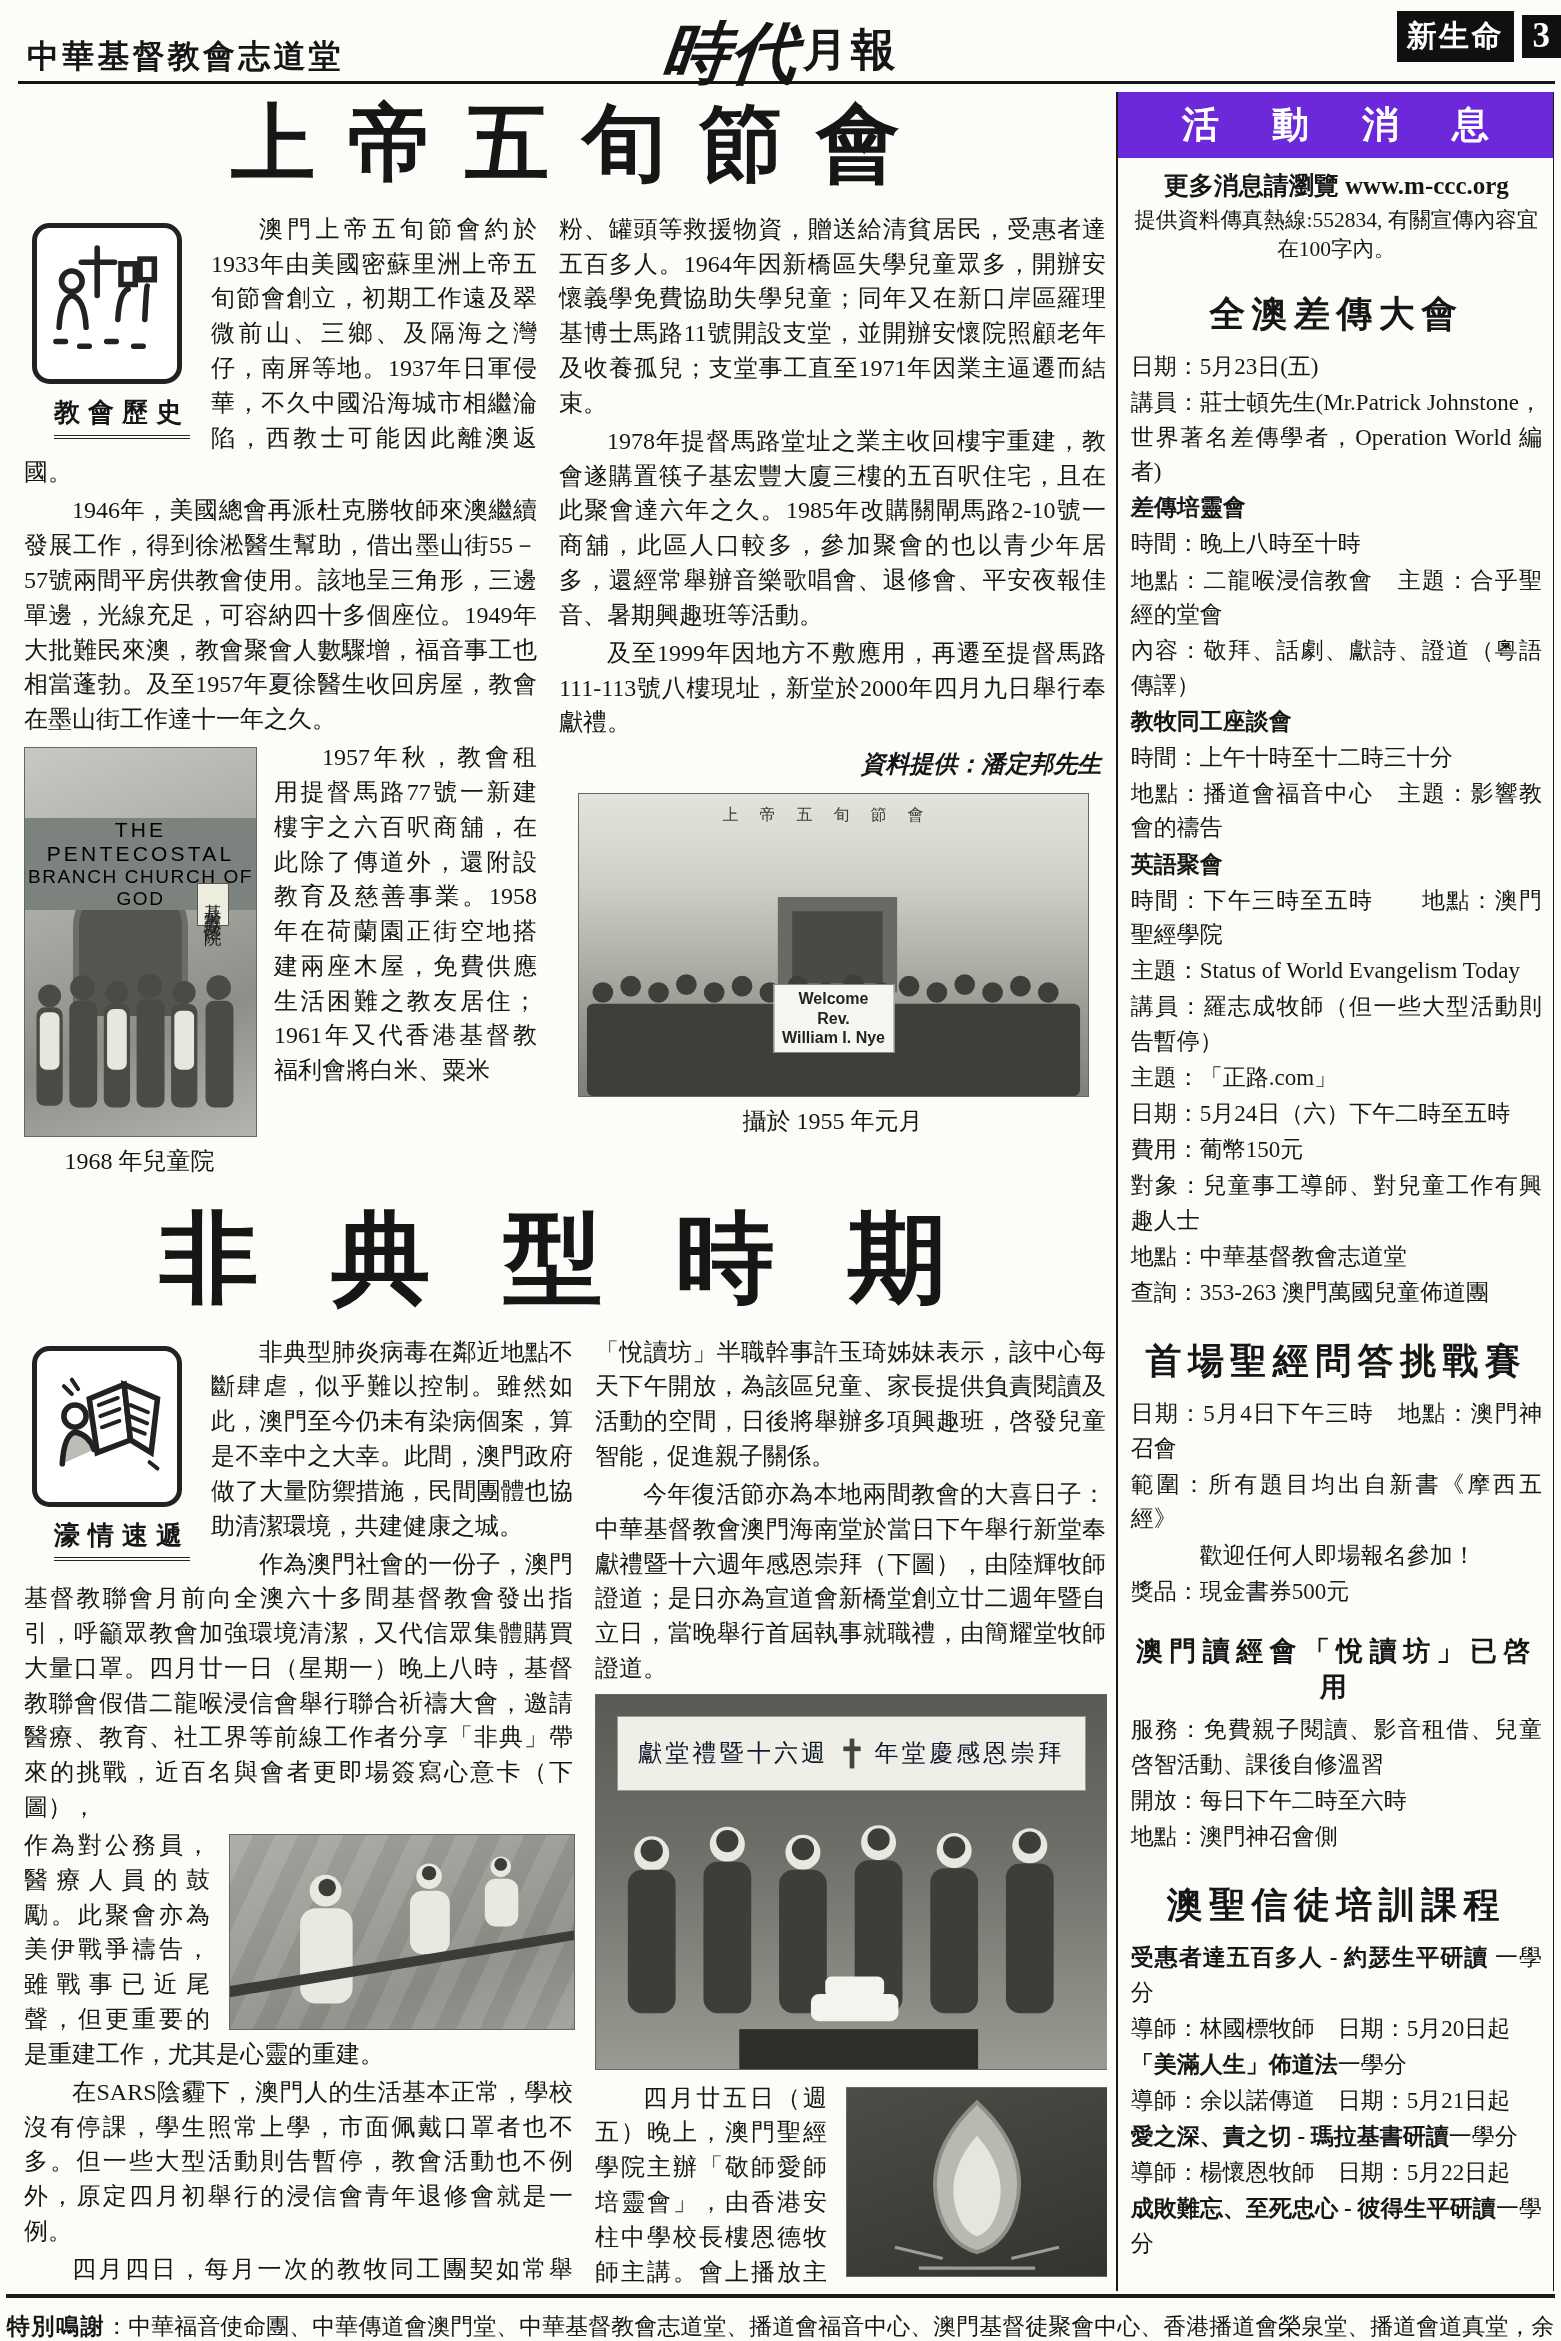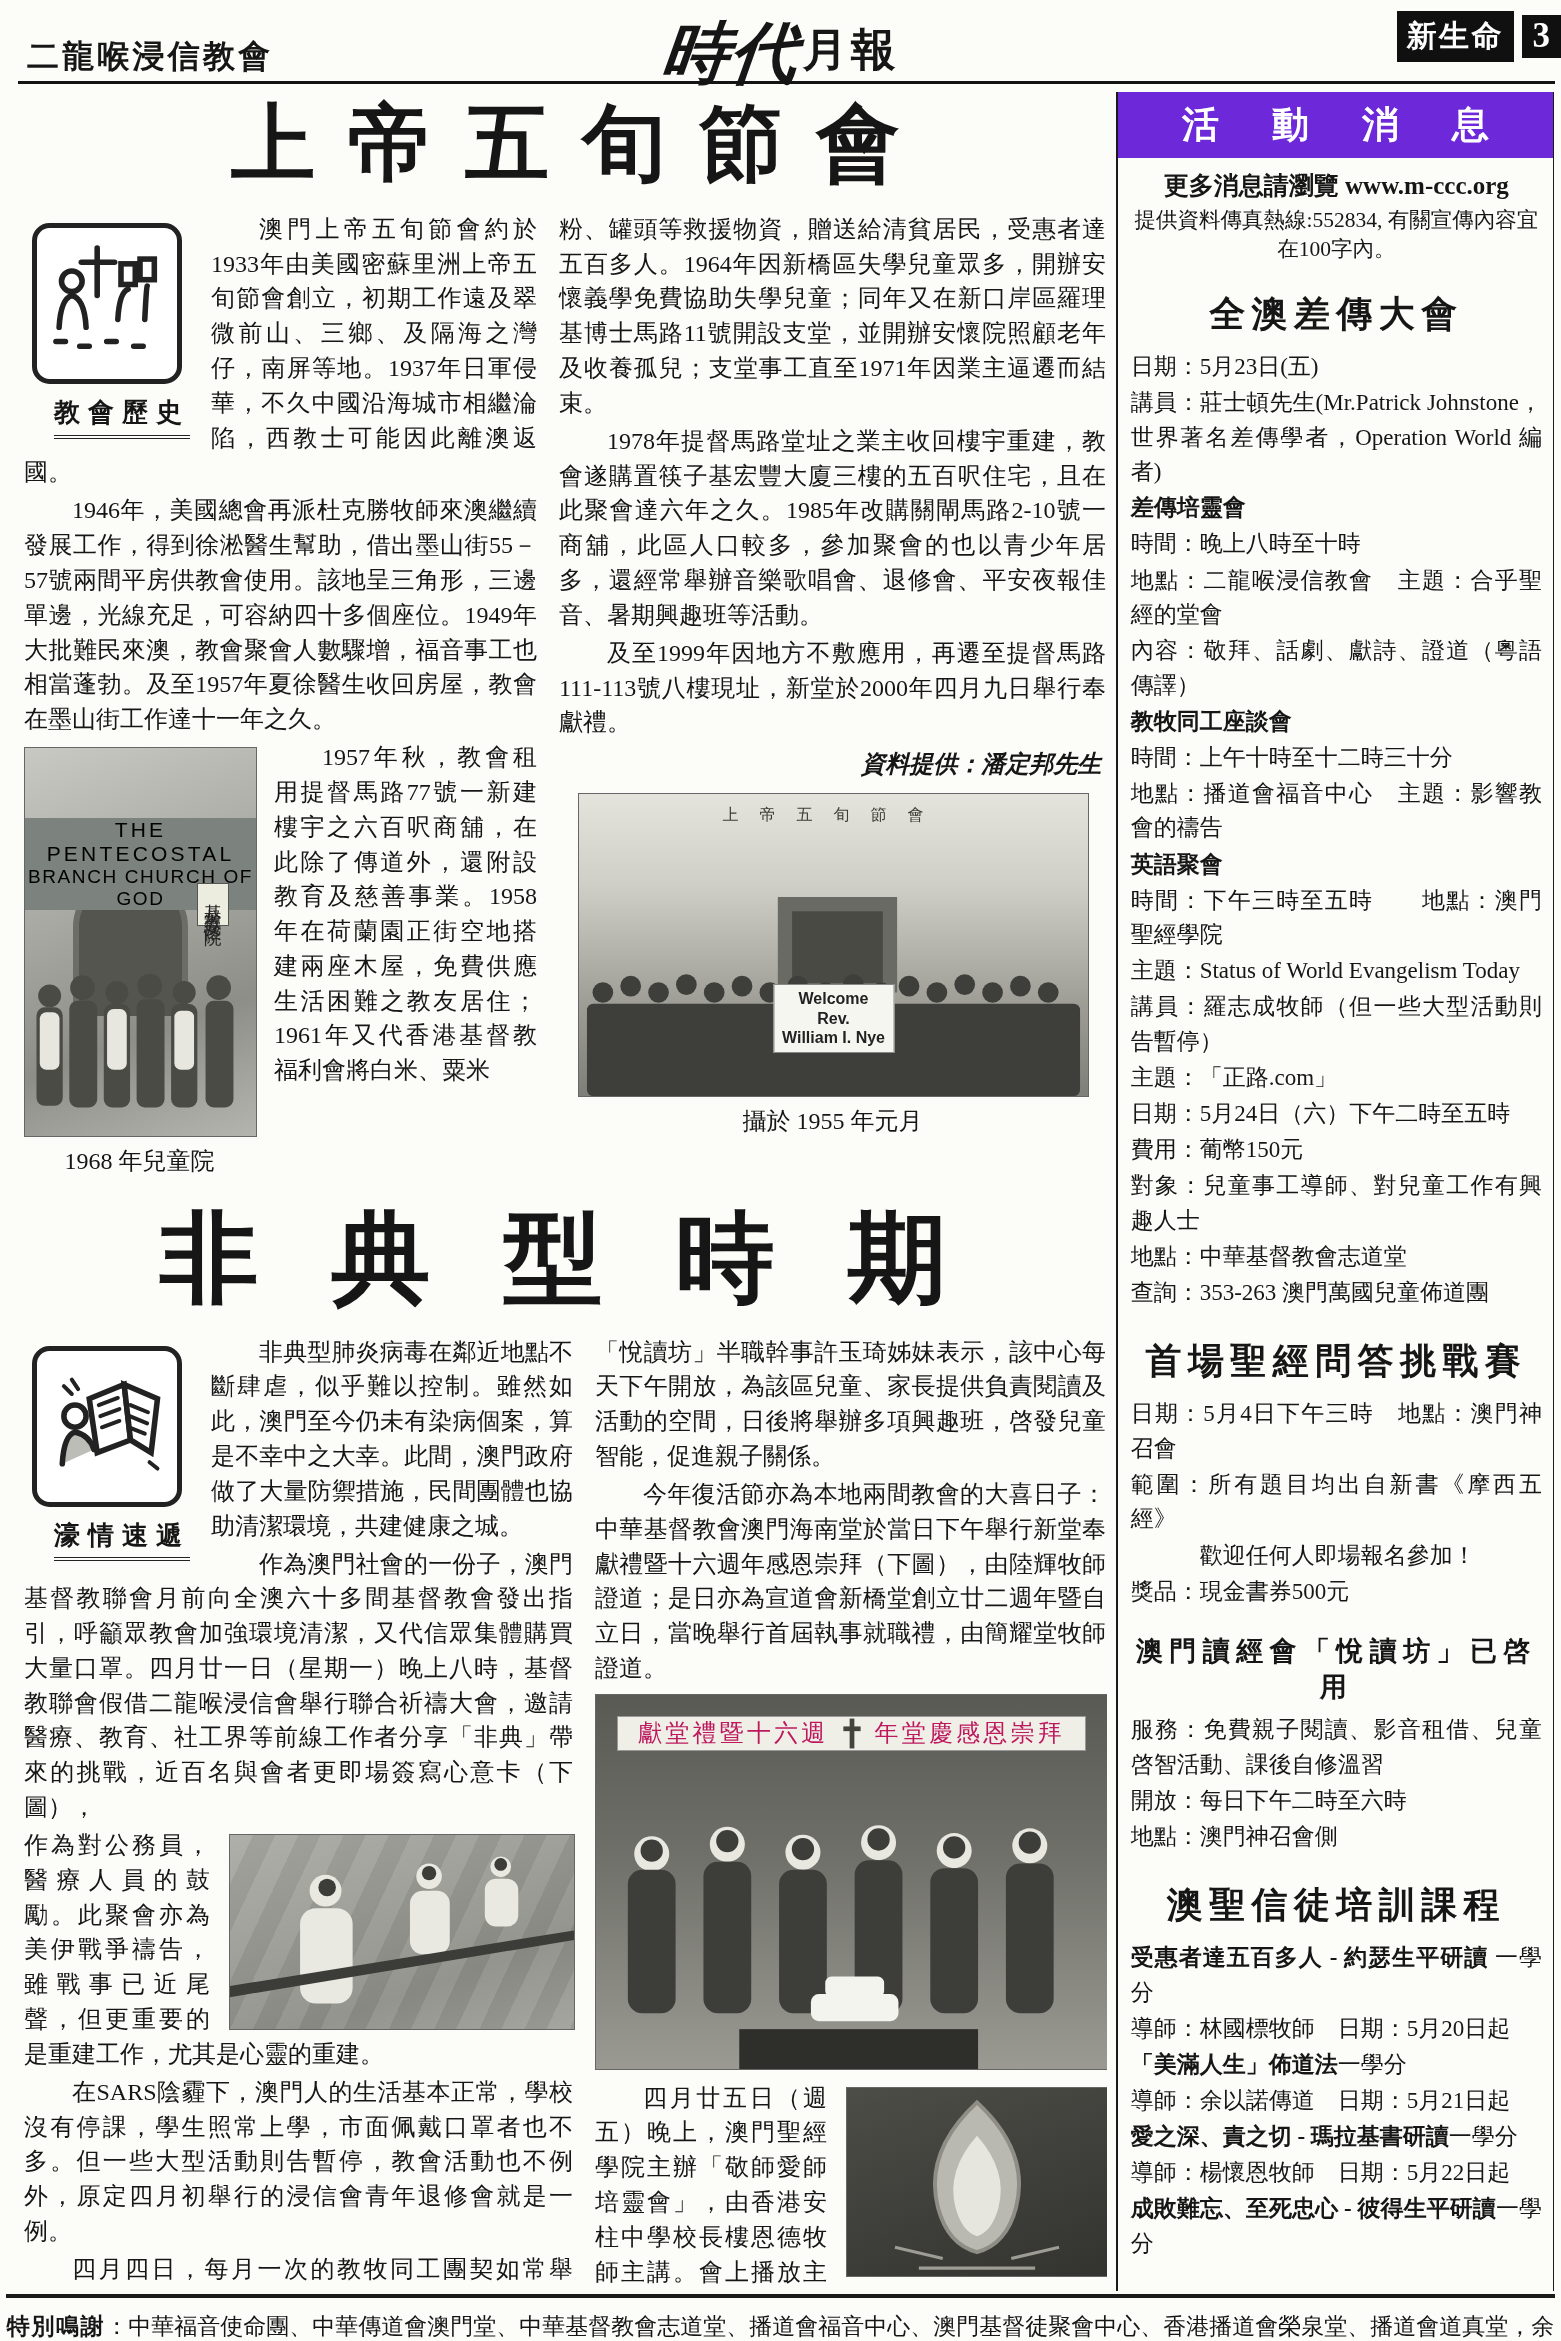--- a/index.html
+++ b/index.html
@@ -46,22 +46,22 @@
   .vsign{position:absolute;right:27px;top:135px;background:#ececе6;background:#ececdf;color:#222;
          writing-mode:vertical-rl;font-size:17.5px;letter-spacing:4.8px;padding:6.4px 3.2px;border:0.8px solid #555;}
   .arch{position:absolute;left:48px;top:127px;width:103px;height:135px;border:6.4px solid #6d6d67;
         border-bottom:none;border-radius:52px 52px 0 0;background:#55554f;}
   .welcome{position:absolute;left:50%;transform:translateX(-50%);bottom:43px;background:#f6f6f0;
            color:#222;font-family:"Liberation Sans",sans-serif;font-weight:bold;font-size:16px;
            text-align:center;padding:4.8px 8px;border:0.8px solid #888;line-height:1.2;}
   .walltext{position:absolute;left:0;right:0;top:11px;text-align:center;color:#3c3c38;
             font-size:16px;letter-spacing:21px;}
   .banner{position:absolute;left:21px;right:21px;top:21px;background:#efefe8;border:0.8px solid #999;
-          color:#be185d;display:flex;align-items:center;justify-content:center;gap:11px;
-          font-size:24px;letter-spacing:3.2px;padding:0 0;}
+          color:#0f172a;display:flex;align-items:center;justify-content:center;gap:11px;
+          font-size:24px;letter-spacing:3.2px;padding:20px 0;}
   .crowd{position:absolute;bottom:0;left:0;right:0;height:55%;}
   .pewlines{position:absolute;inset:0;background:repeating-linear-gradient(115deg,#9a9a94 0 21px,#83837d 21px 41px);opacity:.55;}
   
   #side{position:absolute;left:1116px;top:92px;width:438px;height:2199px;
         border-left:2.4px solid #1a1a1a;border-right:1.6px solid #1a1a1a;box-sizing:border-box;
         padding:0 11px 0 12.7px;overflow:hidden;}
   .band{background:#6d28d9;color:#fff;font-size:37px;font-weight:bold;text-align:center;
         letter-spacing:53px;padding:8px 0 8px 53px;margin:0 -11px 11px -12.7px;}
   .sweb{font-size:25px;font-weight:bold;text-align:center;margin:3.2px 0;}
   .sweb .url{font-family:"Liberation Serif",serif;}
@@ -76,21 +76,21 @@
   .ack{font-size:23px;text-align:center;margin-top:12.7px;}
   .ack b{letter-spacing:1.6px;}
   svg{display:block;}
 </style>
 </head>
 <body>
 
 <div id="page">
 
   <div id="hdr">
-    <span class="issue">二龍喉浸信教會</span>
+    <span class="issue">中華基督教會志道堂</span>
     <div class="masthead">
       <span class="mh-script">時代</span>
       <span class="mh-rest">月報</span>
     </div>
     <div class="brandwrap">
       <span class="brand">新生命</span>
       <span class="pagenum">3</span>
     </div>
     <div class="rule"></div>
   </div>

